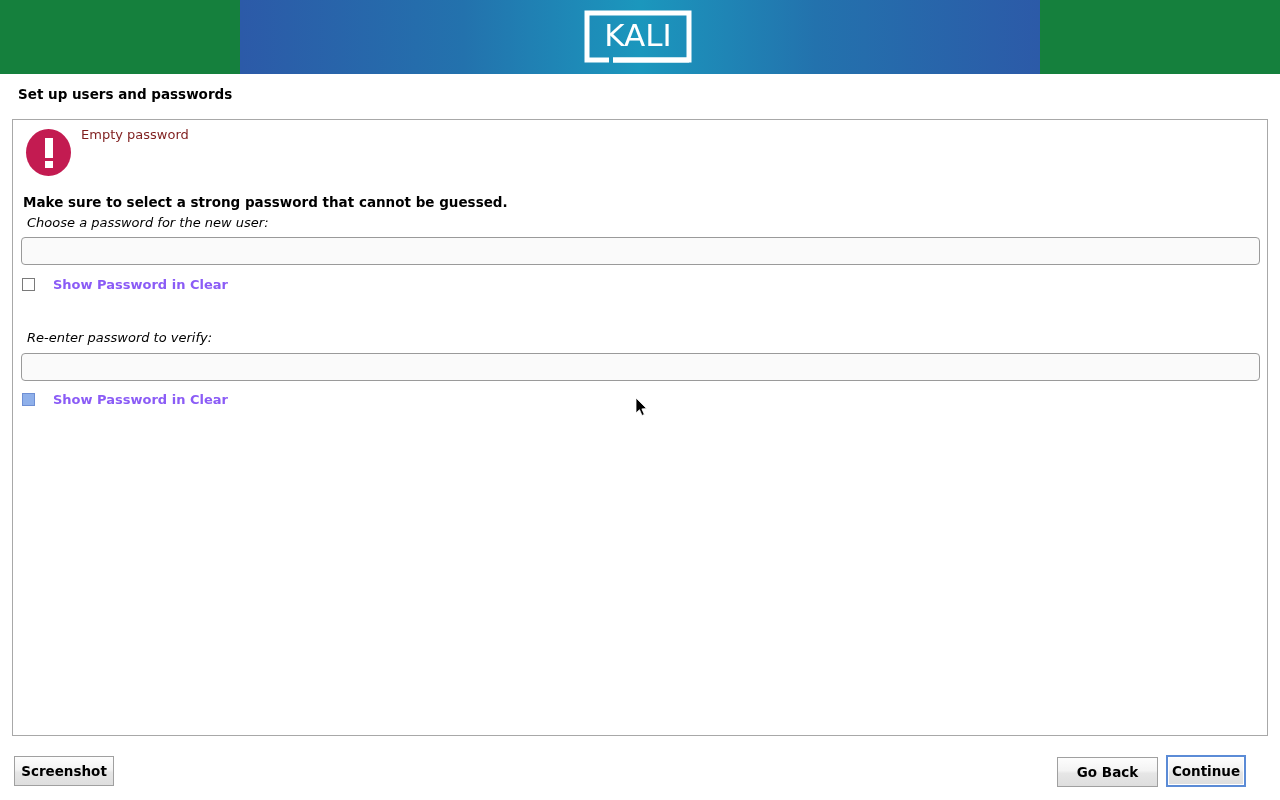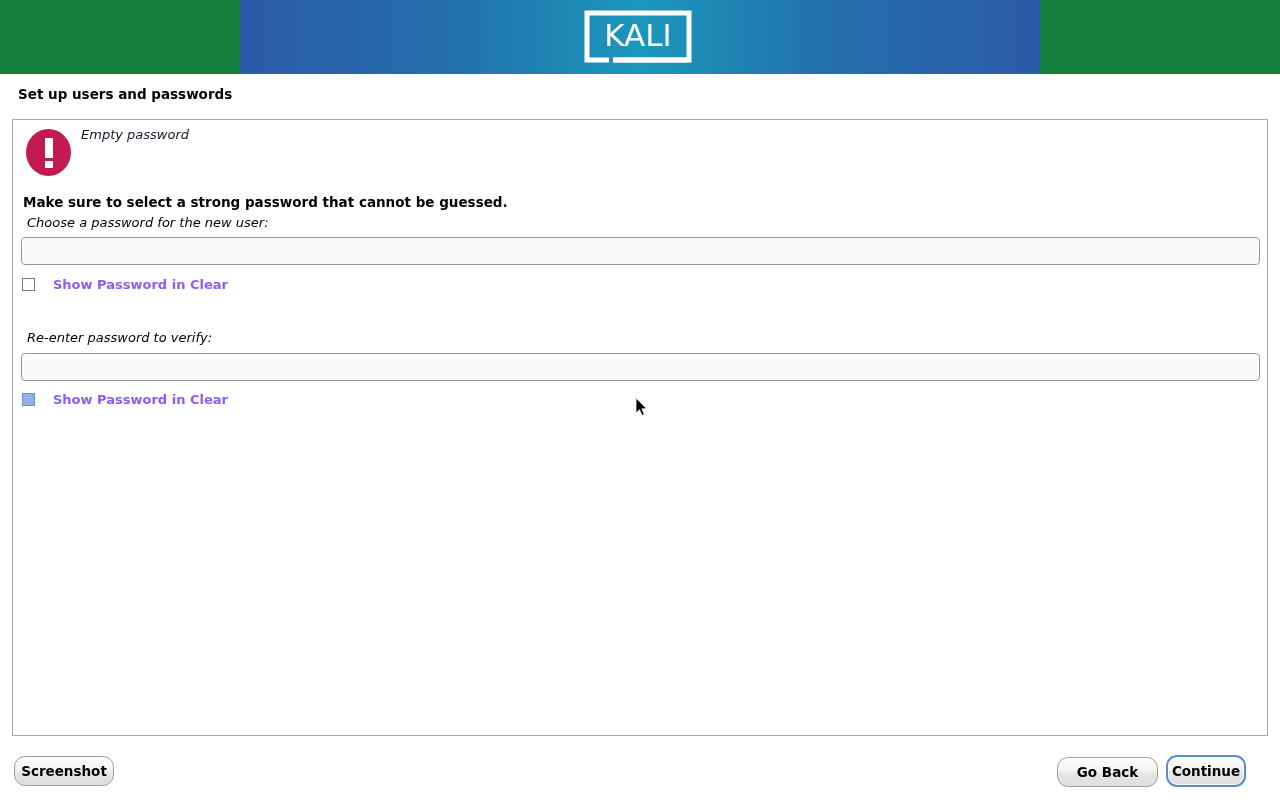--- a/index.html
+++ b/index.html
@@ -110,23 +110,22 @@
     top: 32px;
     margin-left: -4px;
     width: 8px;
     height: 7px;
     background: #ffffff;
   }
   #error-title {
     position: absolute;
     left: 68px; top: 7px;
     font-size: 13px;
-    font-style: italic;
     font-weight: normal;
-    color: #0f172a;
+    color: #7f1d1d;
     white-space: nowrap;
   }
   #error-message {
     position: absolute;
     left: 68px; top: 26px;
     font-size: 13.5px;
     font-weight: bold;
     color: #000000;
     white-space: nowrap;
   }
@@ -194,21 +193,21 @@
   #heading-2 { left: 10px;  top: 189px; }
   #label-2   { left: 14px;  top: 210px; }
   #input-2   { left: 8px;   top: 233px; width: 1239px; }
   #check-2   { left: 9px;   top: 272px; }
 
   
   .btn {
     position: absolute;
     height: 30px;
     border: 1px solid #a0a0a0;
-    border-radius: 11px;
+    border-radius: 0;
     background: linear-gradient(to bottom, #fdfdfd 0%, #f3f3f3 45%, #e6e6e6 55%, #dedede 100%);
     font-family: "DejaVu Sans", "Liberation Sans", sans-serif;
     font-size: 13.5px;
     font-weight: bold;
     color: #000000;
     box-sizing: border-box;
     padding: 8px;
     cursor: default;
     display: flex;
     align-items: center;

